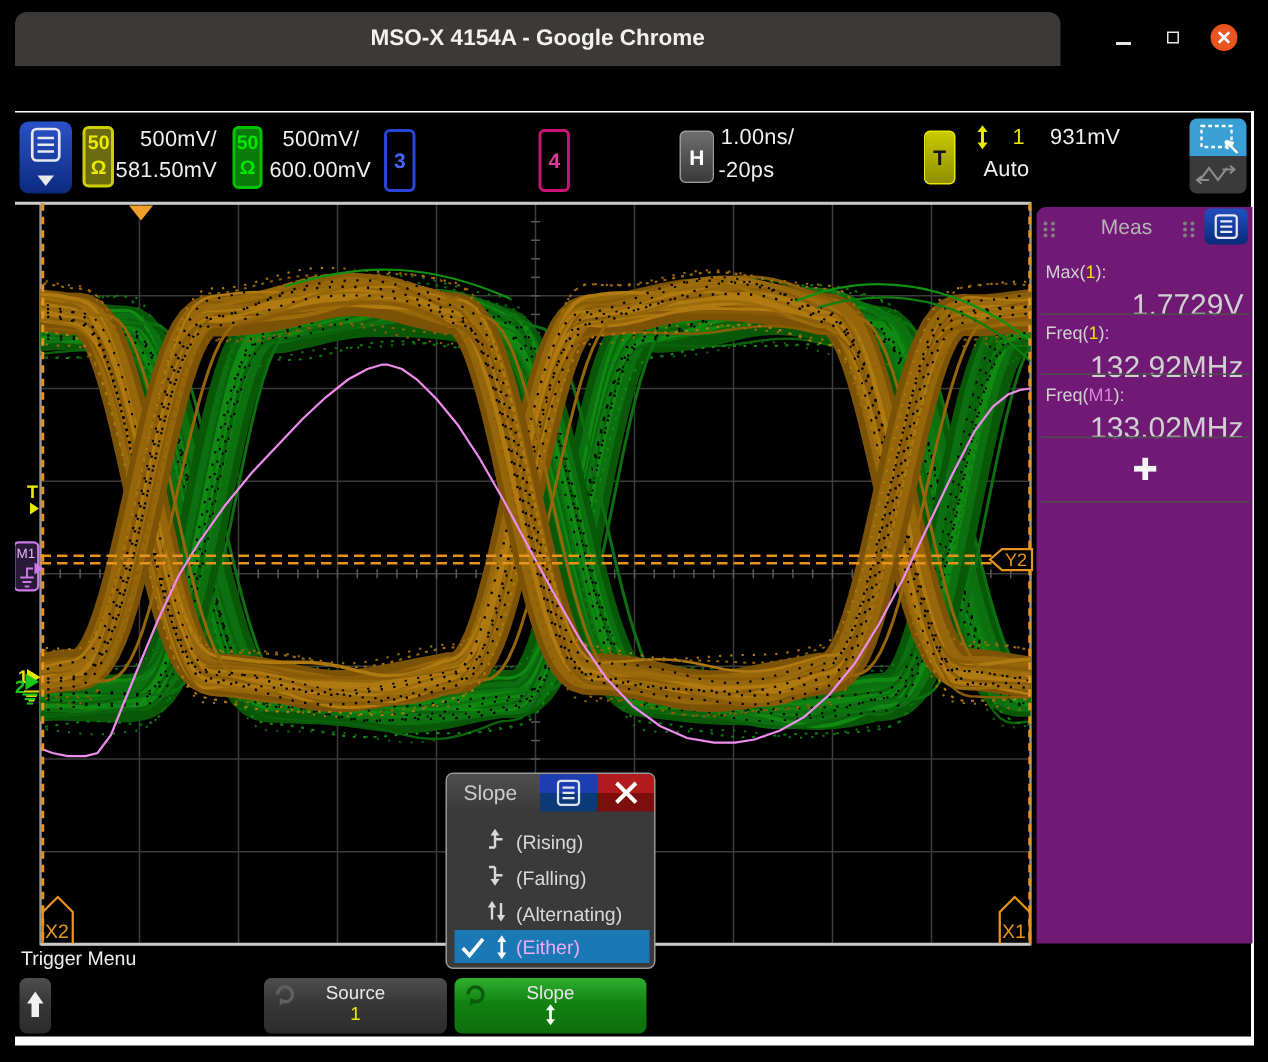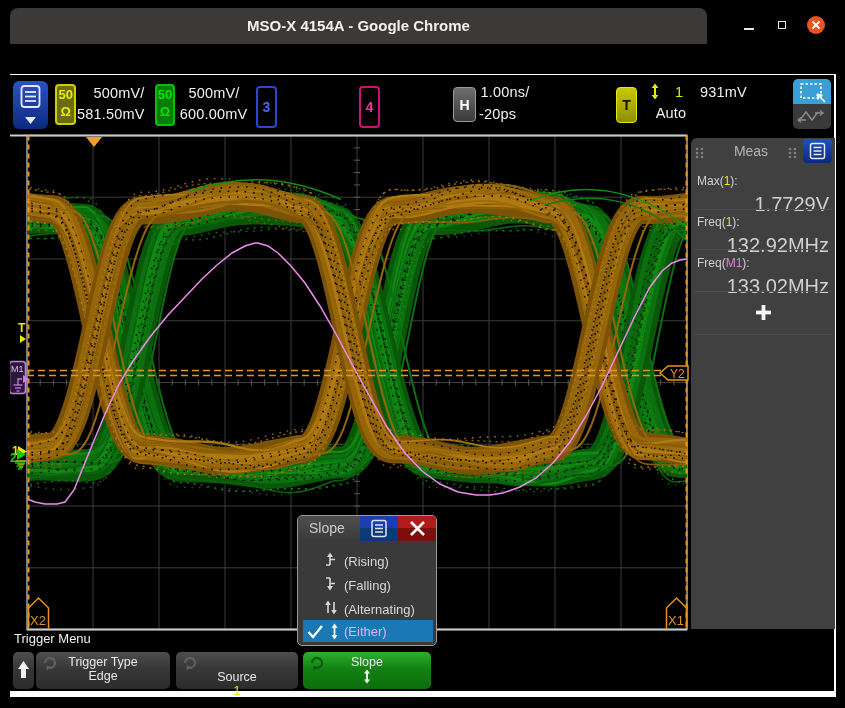--- a/index.html
+++ b/index.html
@@ -4,21 +4,21 @@
 body{width:845px;height:708px;background:#000;position:relative;overflow:hidden;font-family:"Liberation Sans",sans-serif}
 #win{position:absolute;left:10px;top:8px;width:826px;height:689px}
 #titlebar{position:absolute;left:0;top:0;width:697px;height:36px;background:#3b3a38;border-radius:8px 8px 0 0}
 #title{position:absolute;left:0;top:0;width:100%;text-align:center;line-height:36px;color:#f2f1f0;font-size:15px;font-weight:bold}
 #addr{position:absolute;left:0;top:36px;width:826px;height:30px;background:#fff}
 #page{position:absolute;left:0;top:66px;width:826px;height:623px;background:#fff}
 #app{position:absolute;left:0;top:1px;width:824px;height:616px;background:#000}
 .abs{position:absolute}
 .badge{position:absolute;border-radius:4px;text-align:center;font-weight:bold}
 .wtxt{position:absolute;color:#f0f0f0;font-size:14.5px;letter-spacing:0.2px;white-space:nowrap}
-#meas{position:absolute;left:681px;top:63px;width:144px;height:491px;background:#404040;border-radius:6px 0 0 0}
+#meas{position:absolute;left:681px;top:63px;width:144px;height:491px;background:#701a75;border-radius:6px 0 0 0}
 .sep{position:absolute;left:3px;width:139px;height:1px;background:#4e4e4e}
 .mlbl{position:absolute;left:6px;font-size:12px;color:#d0d0d0}
 .mval{position:absolute;right:6px;font-size:20px;color:#d0d0d0}
 .skbtn{position:absolute;height:37px;border-radius:5px;background:linear-gradient(#4e4e4e,#373737 45%,#2c2c2c);color:#e8e8e8;font-size:12.5px;text-align:center}
 #popup{position:absolute;left:287px;top:440px;width:140px;height:131px;background:#3a3a3a;border:1px solid #999;border-radius:5px;overflow:hidden}
 .mrow{position:absolute;color:#d8d8d8;font-size:13px}
 </style></head>
 <body>
 <div id="win">
  <div id="titlebar">
@@ -290,21 +290,21 @@
      <svg width="35" height="48">
             <rect x="8.5" y="5" width="18" height="21" rx="3" fill="none" stroke="#e8e8f0" stroke-width="1.8"></rect>
             <line x1="12" y1="11" x2="23" y2="11" stroke="#e8e8f0" stroke-width="1.8"></line>
             <line x1="12" y1="15.5" x2="23" y2="15.5" stroke="#e8e8f0" stroke-width="1.8"></line>
             <line x1="12" y1="20" x2="23" y2="20" stroke="#e8e8f0" stroke-width="1.8"></line>
             <path d="M12,36 h11 l-5.5,7 Z" fill="#e8e8f0"></path>
           </svg>
    </div>
    <div class="badge" style="left:45.3px;top:9.4px;width:21px;height:40.5px;border:2px solid #cfcf00;background:#6b6b10;color:#ecec00;font-size:13px;line-height:17px">50<br>Ω</div>
    <div class="wtxt" style="left:75px;top:10px;width:68px;text-align:center">500mV/</div>
-   <div class="wtxt" style="left:67px;top:31px;width:79px;">581.50mV</div>
+   <div class="wtxt" style="left:67px;top:31px;width:57px;text-align:center">581.50mV</div>
    <div class="badge" style="left:145px;top:9.4px;width:20px;height:41.6px;border:2px solid #00c400;background:#0b7a0b;color:#00e800;font-size:13px;line-height:17px">50<br>Ω</div>
    <div class="wtxt" style="left:170px;top:10px;width:68px;text-align:center">500mV/</div>
    <div class="wtxt" style="left:163px;top:31px;width:81px;text-align:center">600.00mV</div>
    <div class="badge" style="left:246px;top:11px;width:21px;height:42px;border:2px solid #2a46d8;background:#000;color:#4466ff;font-size:14px;line-height:38px">3</div>
    <div class="badge" style="left:349px;top:11px;width:21px;height:42px;border:2px solid #cc1177;background:#000;color:#e03a9a;font-size:14px;line-height:38px">4</div>
    <div class="badge" style="left:443px;top:12px;width:23px;height:35px;border:1px solid #9a9a9a;background:linear-gradient(#6e6e6e,#3a3a3a);color:#fff;font-size:14px;line-height:34px">H</div>
    <div class="wtxt" style="left:465px;top:9px;width:60px;text-align:center">1.00ns/</div>
    <div class="wtxt" style="left:469px;top:31px;width:56px;text-align:left">-20ps</div>
    <div class="badge" style="left:606px;top:12px;width:21px;height:36px;border:1px solid #e8e800;background:linear-gradient(#c9c900,#8f8f00);color:#111;font-size:14px;line-height:34px">T</div>
    <svg class="abs" style="left:640px;top:8px" width="10" height="17" viewBox="0 0 10 17">
@@ -371,34 +371,26 @@
             <rect x="0" y="5.6" width="15" height="3.8" fill="#f5f5f5"></rect>
           </svg>
      <div class="sep" style="top:195.5px"></div>
    </div>
    <div class="abs" style="left:4px;top:556px;color:#f0f0f0;font-size:13px">Trigger Menu</div>
    <div class="skbtn" style="left:3px;top:577px;width:21px">
      <svg width="21" height="36">
             <path d="M10.5,9 L16,17 L13,17 L13,26 L8,26 L8,17 L5,17 Z" fill="#f0f0f0"></path>
           </svg>
    </div>
-   <div class="skbtn" style="left:26px;top:577px;width:134px">
-     <svg class="abs" style="left:6px;top:3px" width="16" height="16" viewBox="0 0 16 16">
-            <path d="M3,8 a5,5 0 1 1 2.2,4.1" stroke="#5f5f5f" stroke-width="2.2" fill="none"></path>
-            <path d="M4.5,15.5 L4.5,10.5 L9.2,12 Z" fill="#5f5f5f"></path>
-          </svg>
-     <div style="margin-top:3px">Trigger Type</div>
-          <div>Edge</div>
-   </div>
    <div class="skbtn" style="left:166px;top:577px;width:122px">
      <svg class="abs" style="left:6px;top:3px" width="16" height="16" viewBox="0 0 16 16">
             <path d="M3,8 a5,5 0 1 1 2.2,4.1" stroke="#5f5f5f" stroke-width="2.2" fill="none"></path>
             <path d="M4.5,15.5 L4.5,10.5 L9.2,12 Z" fill="#5f5f5f"></path>
           </svg>
-     <div style="margin-top:18px">Source</div>
+     <div style="margin-top:3px">Source</div>
           <div style="color:#e8e800">1</div>
    </div>
    <div class="skbtn" style="left:293px;top:577px;width:128px;background:linear-gradient(#2fae2f,#118211 45%,#0d6e0d)">
      <svg class="abs" style="left:6px;top:3px" width="16" height="16" viewBox="0 0 16 16">
             <path d="M3,8 a5,5 0 1 1 2.2,4.1" stroke="#0a5c0a" stroke-width="2.2" fill="none"></path>
             <path d="M4.5,15.5 L4.5,10.5 L9.2,12 Z" fill="#0a5c0a"></path>
           </svg>
      <div style="margin-top:3px">Slope</div><svg width="10" height="15" viewBox="0 0 10 15">
             <path d="M5,3.5 V11.5" stroke="#fff" stroke-width="1.8" fill="none"></path>
             <path d="M5,0.5 L8,4.5 H2 Z" fill="#fff"></path>

